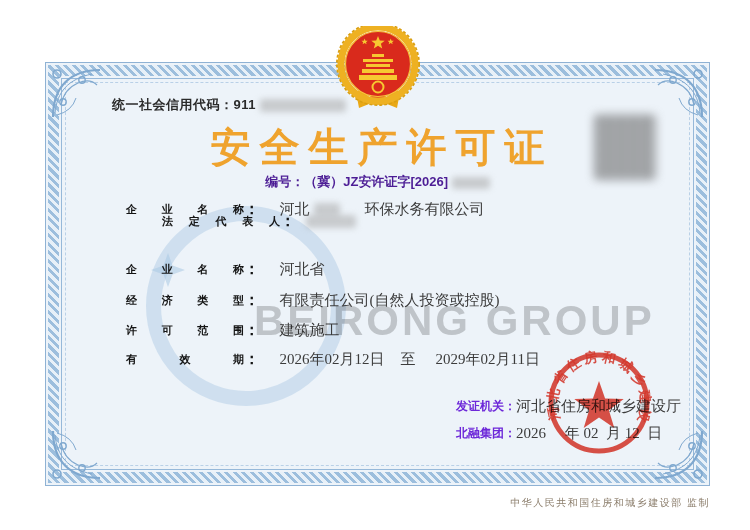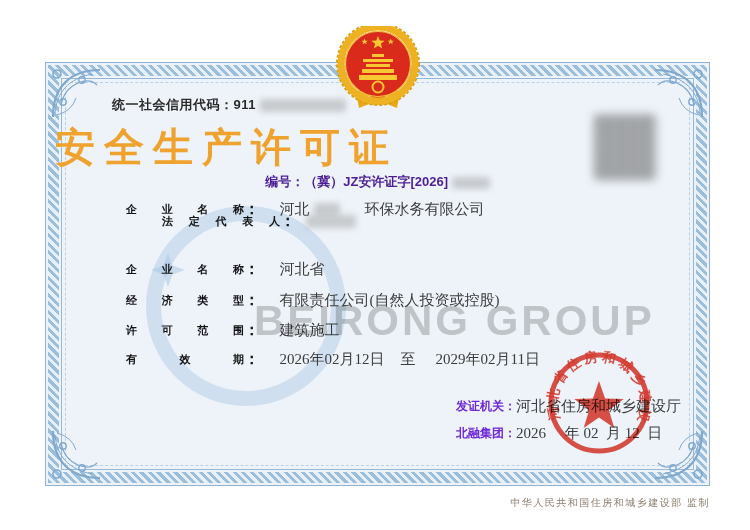--- a/index.html
+++ b/index.html
@@ -37,21 +37,21 @@
   
   .credit{
     position:absolute;left:43px;top:33px;font-size:13px;font-weight:bold;color:#2b2b2b;
     letter-spacing:.5px;white-space:nowrap;z-index:4;margin-left:23px;
   }
   .redact{
     display:inline-block;vertical-align:middle;background:#a9a9a9;
     filter:blur(3px);opacity:.55;border-radius:2px;
   }
   .title{
-    position:absolute;left:0;top:57px;width:100%;text-align:left;
+    position:absolute;left:0;top:57px;width:100%;text-align:center;
     font-size:40px;font-weight:bold;color:#efa32e;letter-spacing:9px;
     text-indent:9px;z-index:4;white-space:nowrap;
   }
   .serial{
     position:absolute;left:0;top:110px;width:100%;text-align:center;
     font-size:13px;font-weight:bold;color:#4c1d95;z-index:4;white-space:nowrap;
   }
   
   .field{position:absolute;left:80px;height:22px;white-space:nowrap;z-index:4;}
   .flabel{

